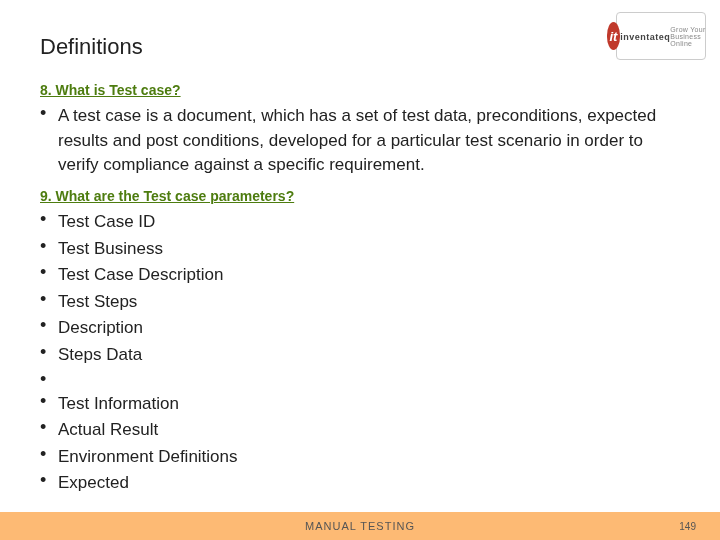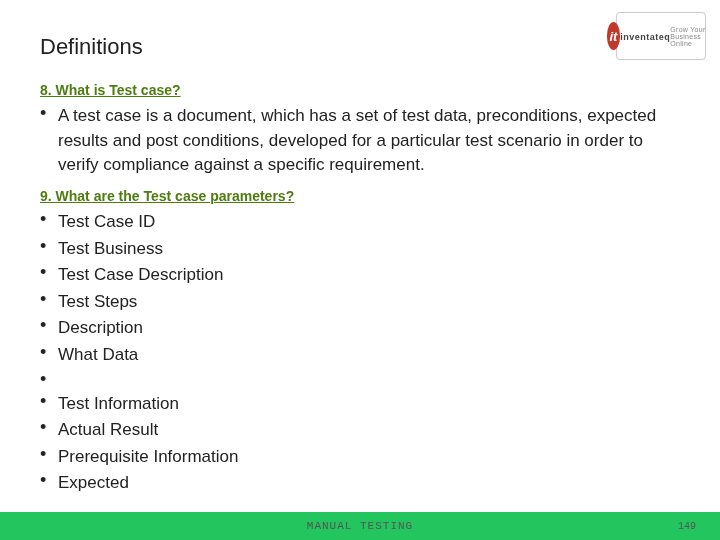--- a/index.html
+++ b/index.html
@@ -122,25 +122,24 @@
     .params-list .bullet-text {
       margin-bottom: 2px;
     }
 
     .footer-bar {
       position: absolute;
       bottom: 0;
       left: 0;
       right: 0;
       height: 28px;
-      background: #22c55e;
+      background: #fdba74;
       display: flex;
       align-items: center;
       justify-content: center;
-      font-family: Liberation Mono, monospace;
     }
 
     .footer-center {
       font-size: 11px;
       color: #555;
       letter-spacing: 1px;
       text-transform: uppercase;
       flex: 1;
       text-align: center;
     }
@@ -195,36 +194,36 @@
     <div class="bullet-text">
       <span class="bullet-dot">•</span>
       <span class="bullet-content">Test Steps</span>
     </div>
     <div class="bullet-text">
       <span class="bullet-dot">•</span>
       <span class="bullet-content">Description</span>
     </div>
     <div class="bullet-text">
       <span class="bullet-dot">•</span>
-      <span class="bullet-content">What Data</span>
+      <span class="bullet-content">Steps Data</span>
     </div>
     <div class="bullet-text">
       <span class="bullet-dot">•</span>
     </div>
     <div class="bullet-text">
       <span class="bullet-dot">•</span>
       <span class="bullet-content">Test Information</span>
     </div>
     <div class="bullet-text">
       <span class="bullet-dot">•</span>
       <span class="bullet-content">Actual Result</span>
     </div>
     <div class="bullet-text">
       <span class="bullet-dot">•</span>
-      <span class="bullet-content">Prerequisite Information</span>
+      <span class="bullet-content">Environment Definitions</span>
     </div>
     <div class="bullet-text">
       <span class="bullet-dot">•</span>
       <span class="bullet-content">Expected</span>
     </div>
   </div>
 
   <div class="footer-bar">
     <span class="footer-center">MANUAL TESTING</span>
     <span class="footer-page">149</span>

